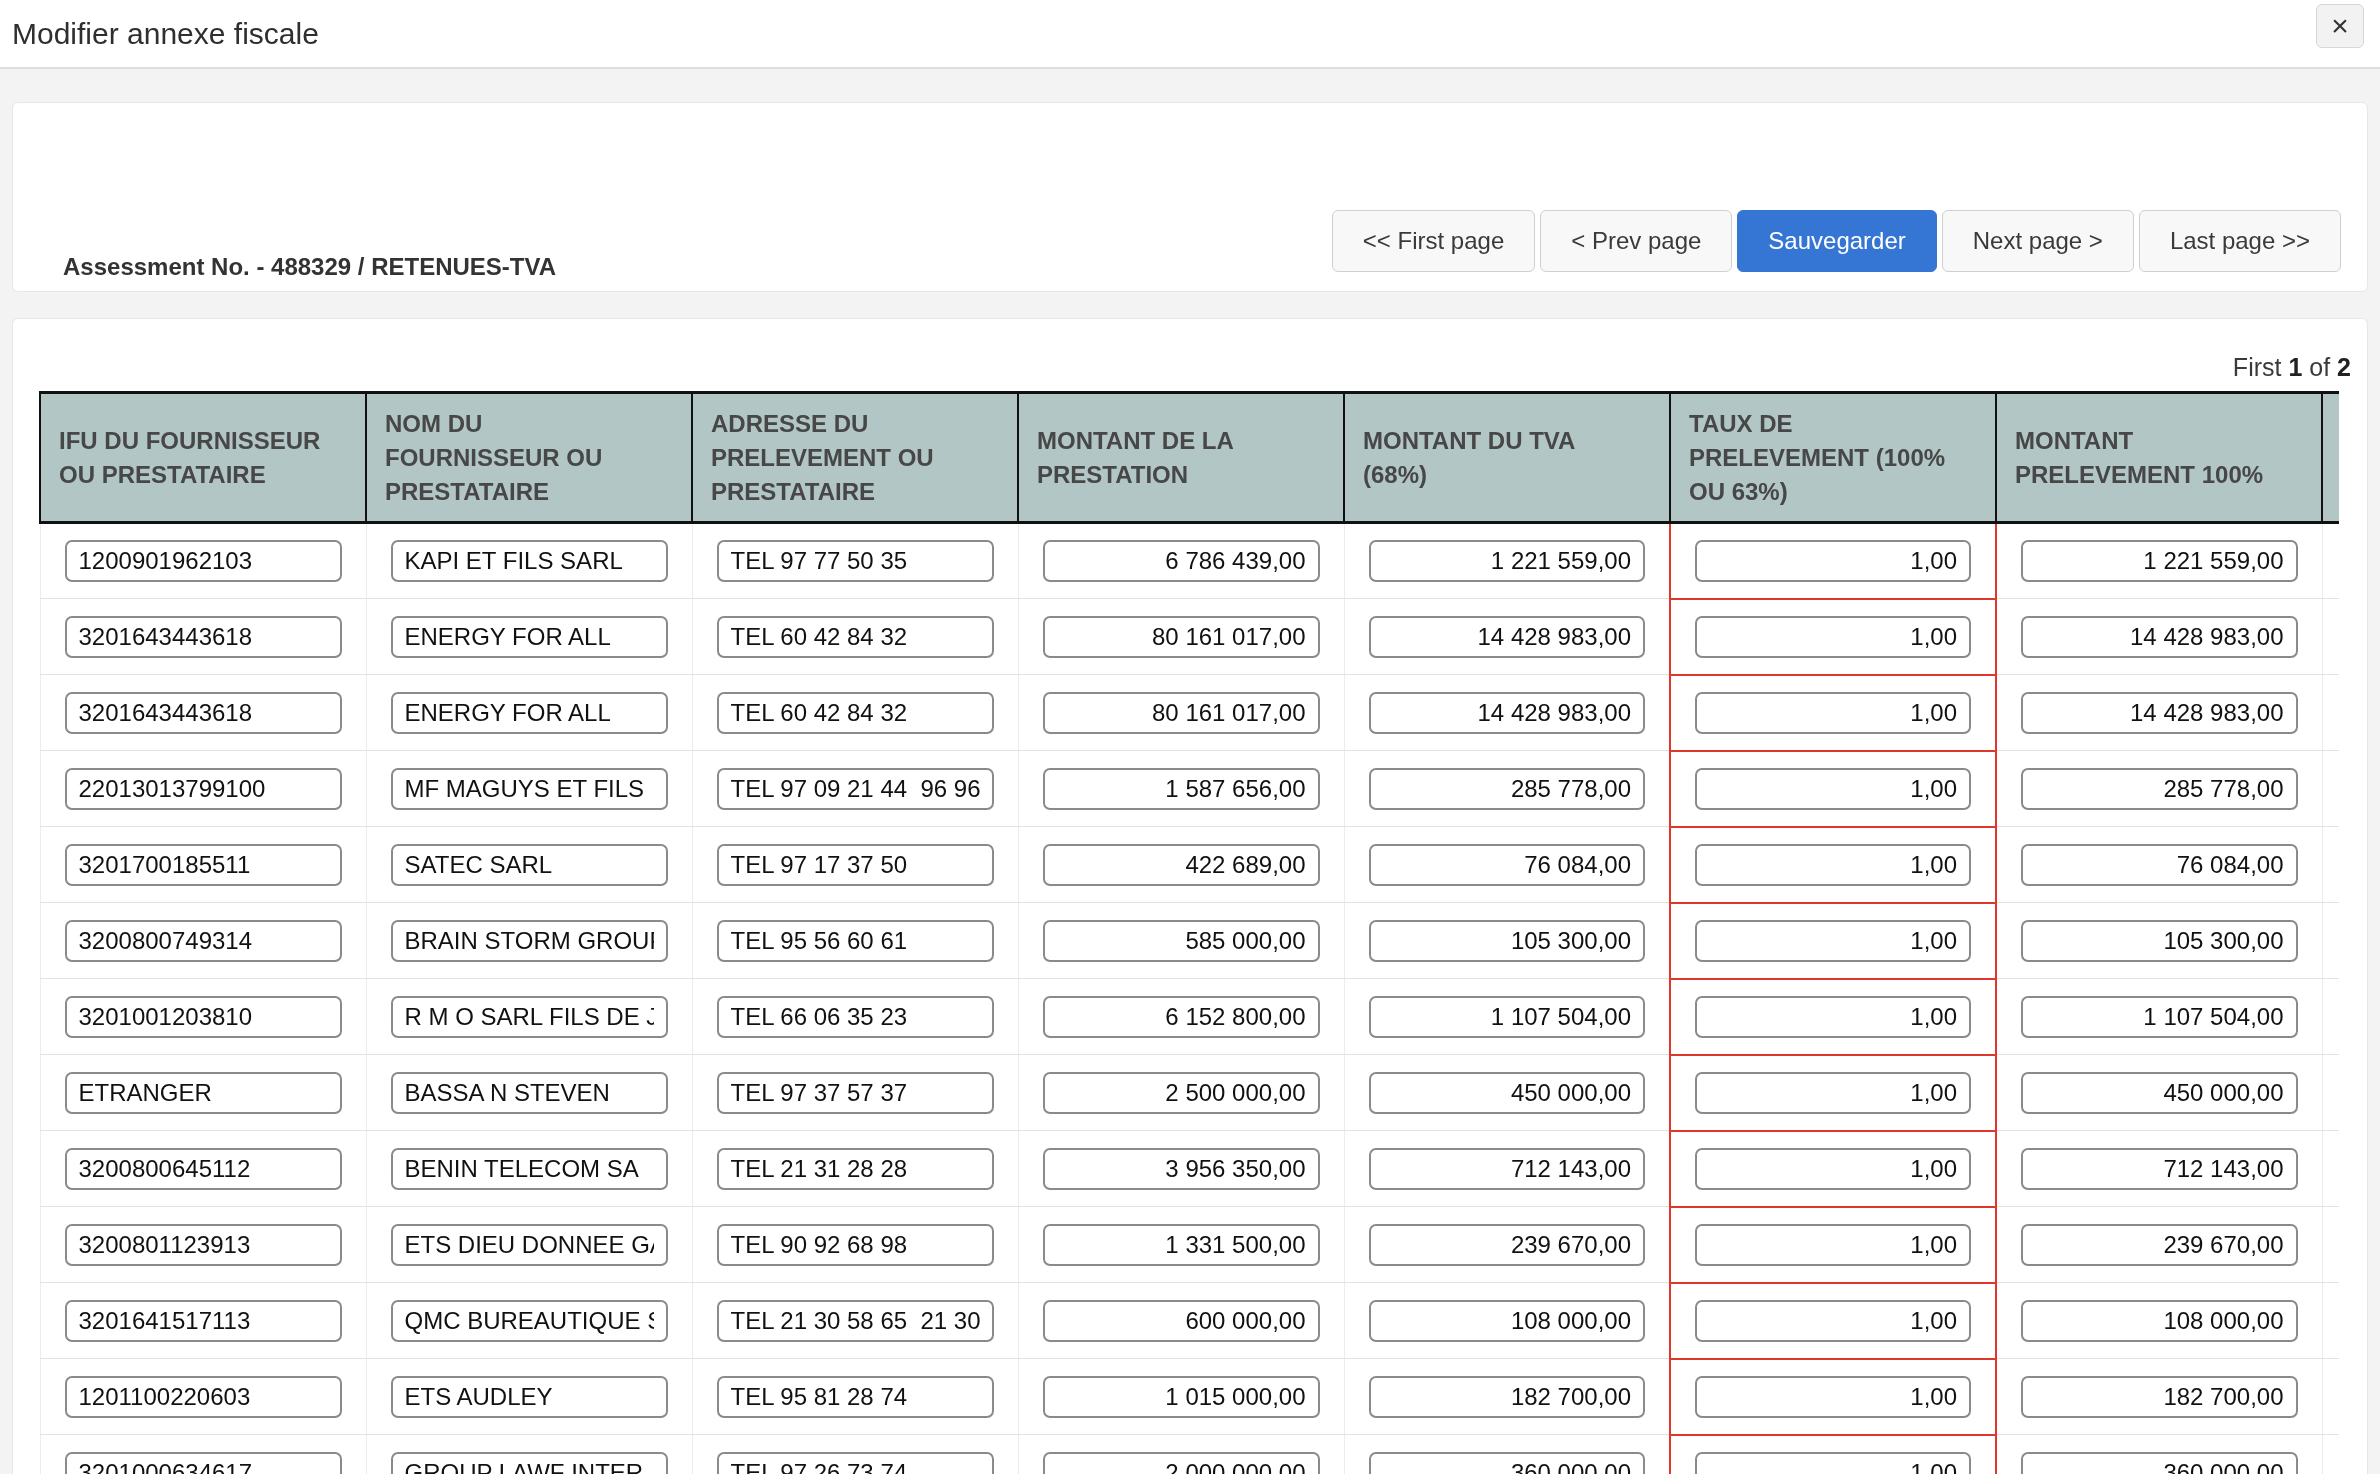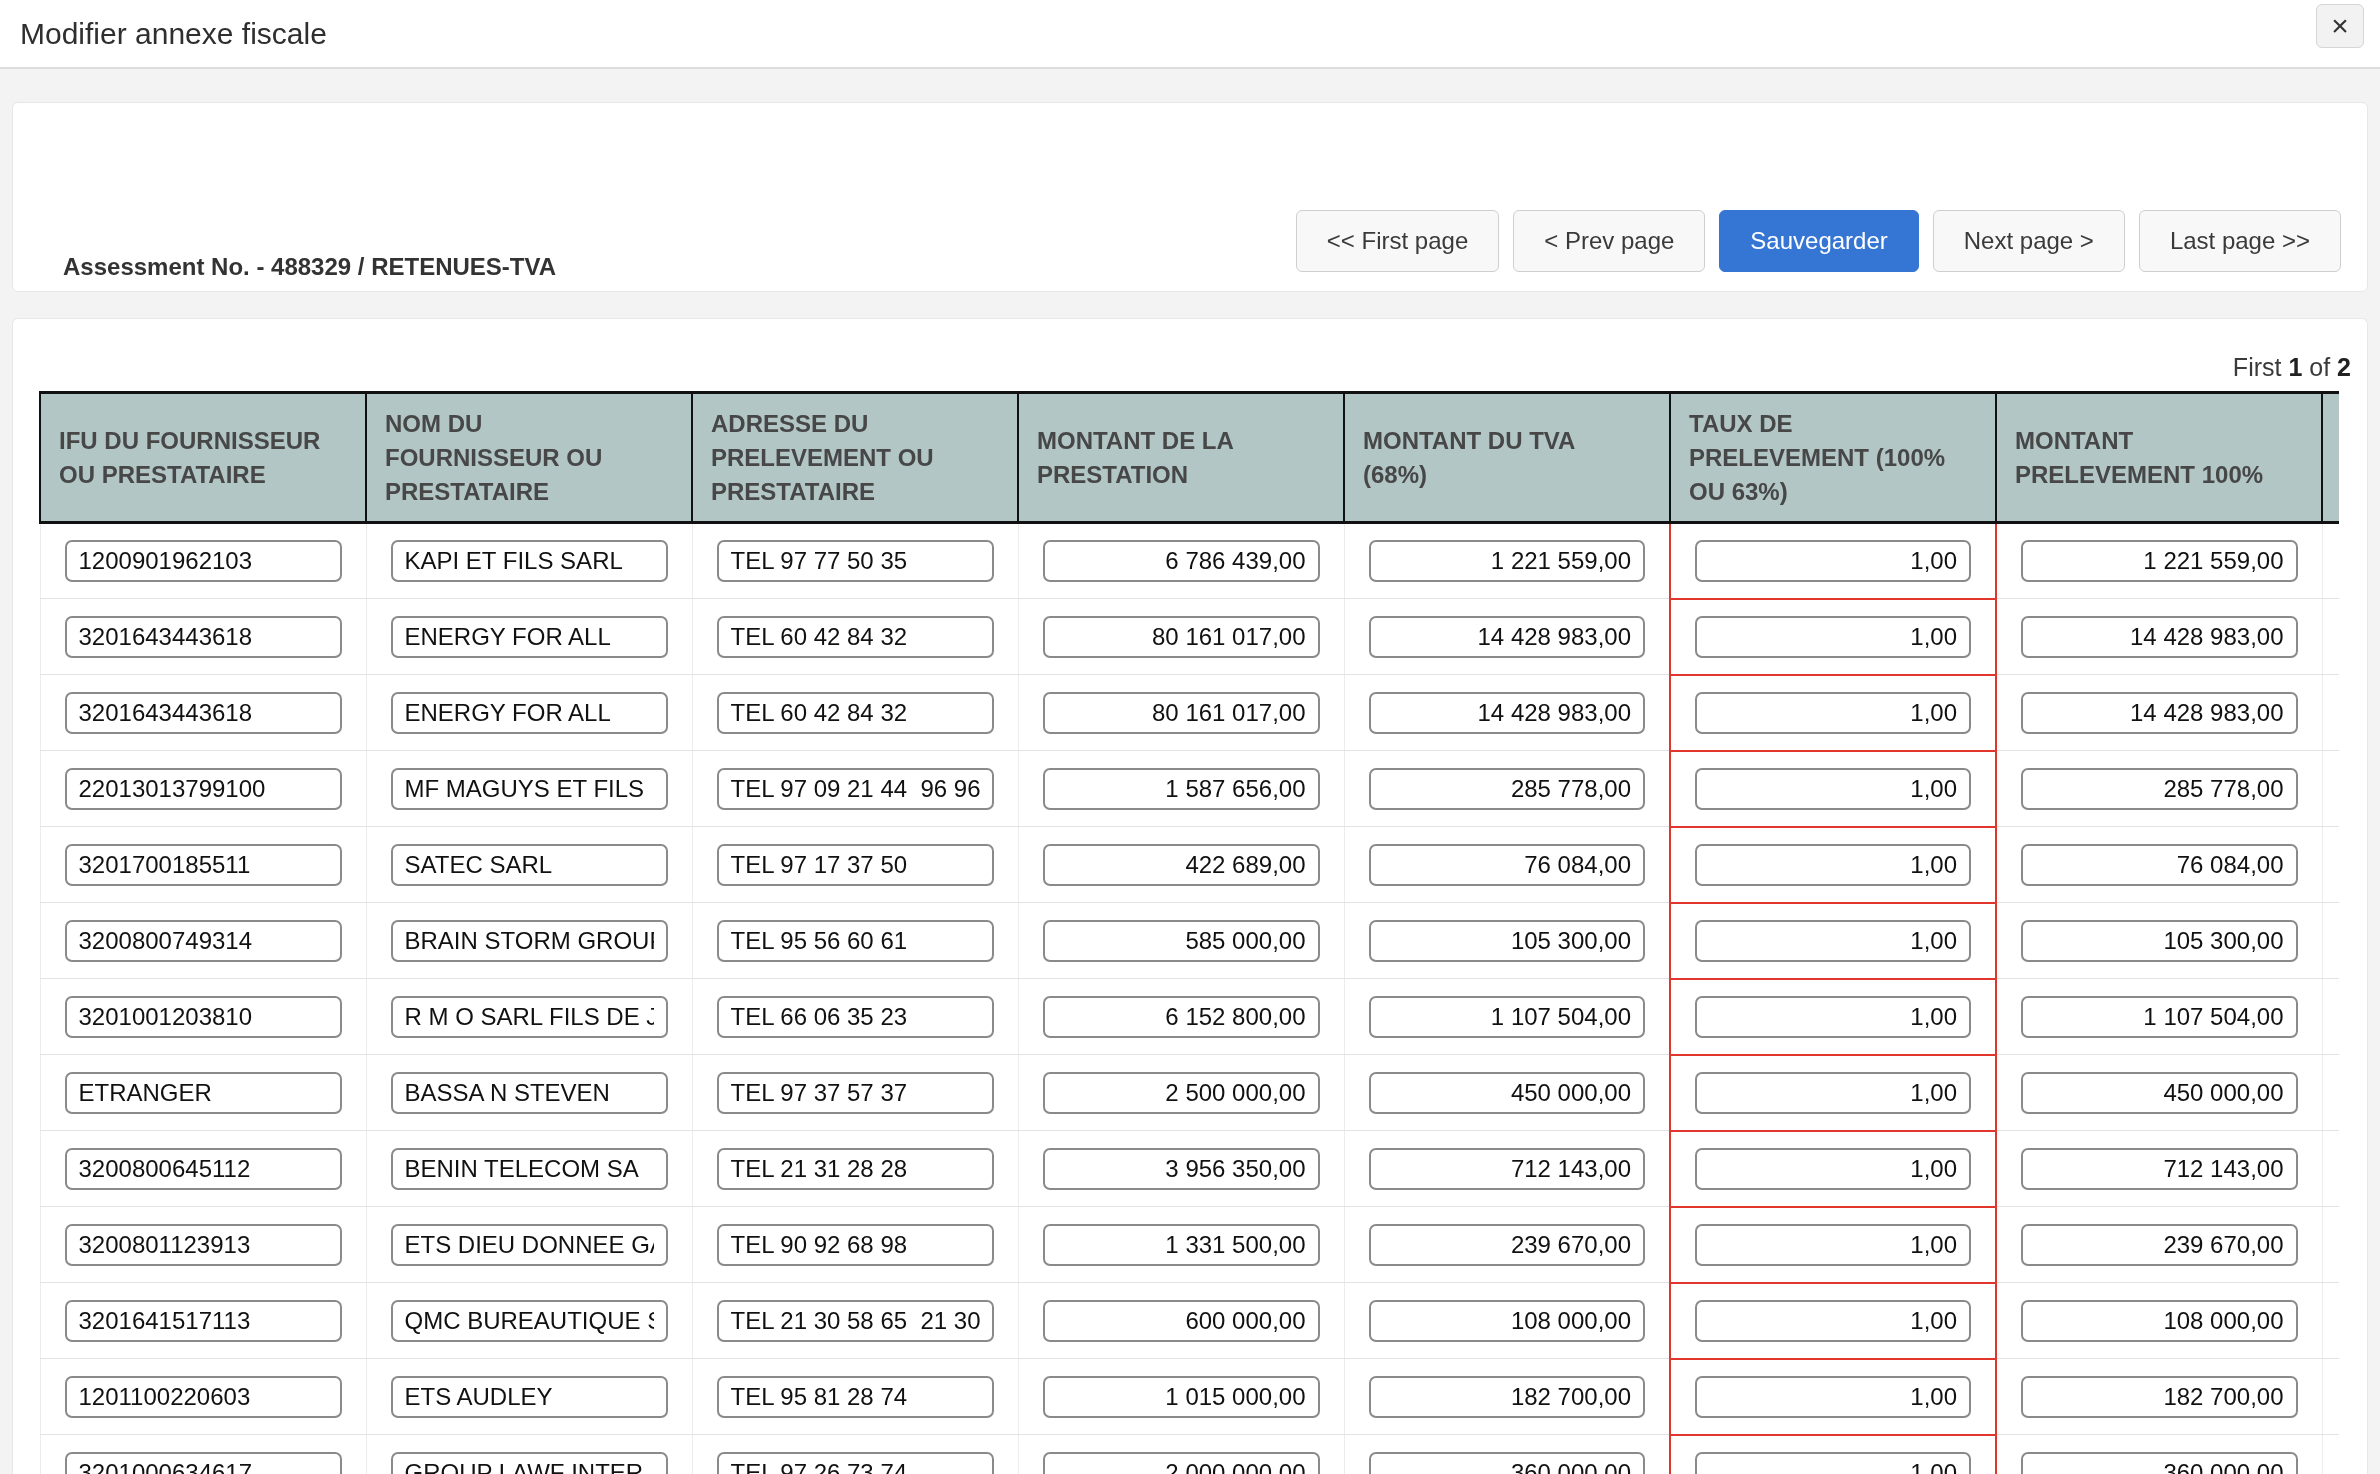--- a/index.html
+++ b/index.html
@@ -5,38 +5,38 @@
   html,body{margin:0;padding:0;}
   body{
     width:2380px;height:1474px;overflow:hidden;position:relative;
     background:#f3f3f3;font-family:"Liberation Sans",sans-serif;color:#333;
   }
   
   .topbar{
     position:absolute;left:0;top:0;width:100%;height:69px;background:#fff;
     border-bottom:2px solid #ddd;display:flex;align-items:center;box-sizing:border-box;
   }
-  .modal-title{font-size:30px;color:#2f2f2f;margin-left:20px;font-weight:400;}
+  .modal-title{font-size:30px;color:#2f2f2f;margin-left:12px;font-weight:400;}
   .close-btn{
     position:absolute;right:16px;top:4px;width:48px;height:44px;background:#f2f2f2;
     border:1px solid #d6d6d6;border-radius:6px;display:flex;align-items:center;justify-content:center;
     cursor:pointer;box-sizing:border-box;
   }
   .close-btn span{font-size:30px;line-height:30px;color:#333;font-weight:400;}
   
   .card{
     position:absolute;left:12px;width:2356px;background:#fff;
     border:1px solid #e7e7e7;border-radius:6px;box-sizing:border-box;
   }
   .card1{top:102px;height:190px;}
   .assessment{
     position:absolute;left:50px;top:150px;font-size:24px;font-weight:bold;color:#333;
   }
   .btn-row{
-    position:absolute;right:26px;top:107px;display:flex;gap:14px;
+    position:absolute;right:26px;top:107px;display:flex;gap:5px;
   }
   .btn{
     height:62px;padding:0 30px;font-size:24px;color:#3a3a3a;background:#f8f8f8;
     border:1px solid #cfcfcf;border-radius:6px;display:flex;align-items:center;justify-content:center;
     cursor:pointer;white-space:nowrap;font-family:"Liberation Sans",sans-serif;
   }
   .btn.primary{background:#3575d4;border-color:#3575d4;color:#fff;}
   
   .card2{top:318px;height:1250px;border-bottom:none;}
   .page-indicator{

